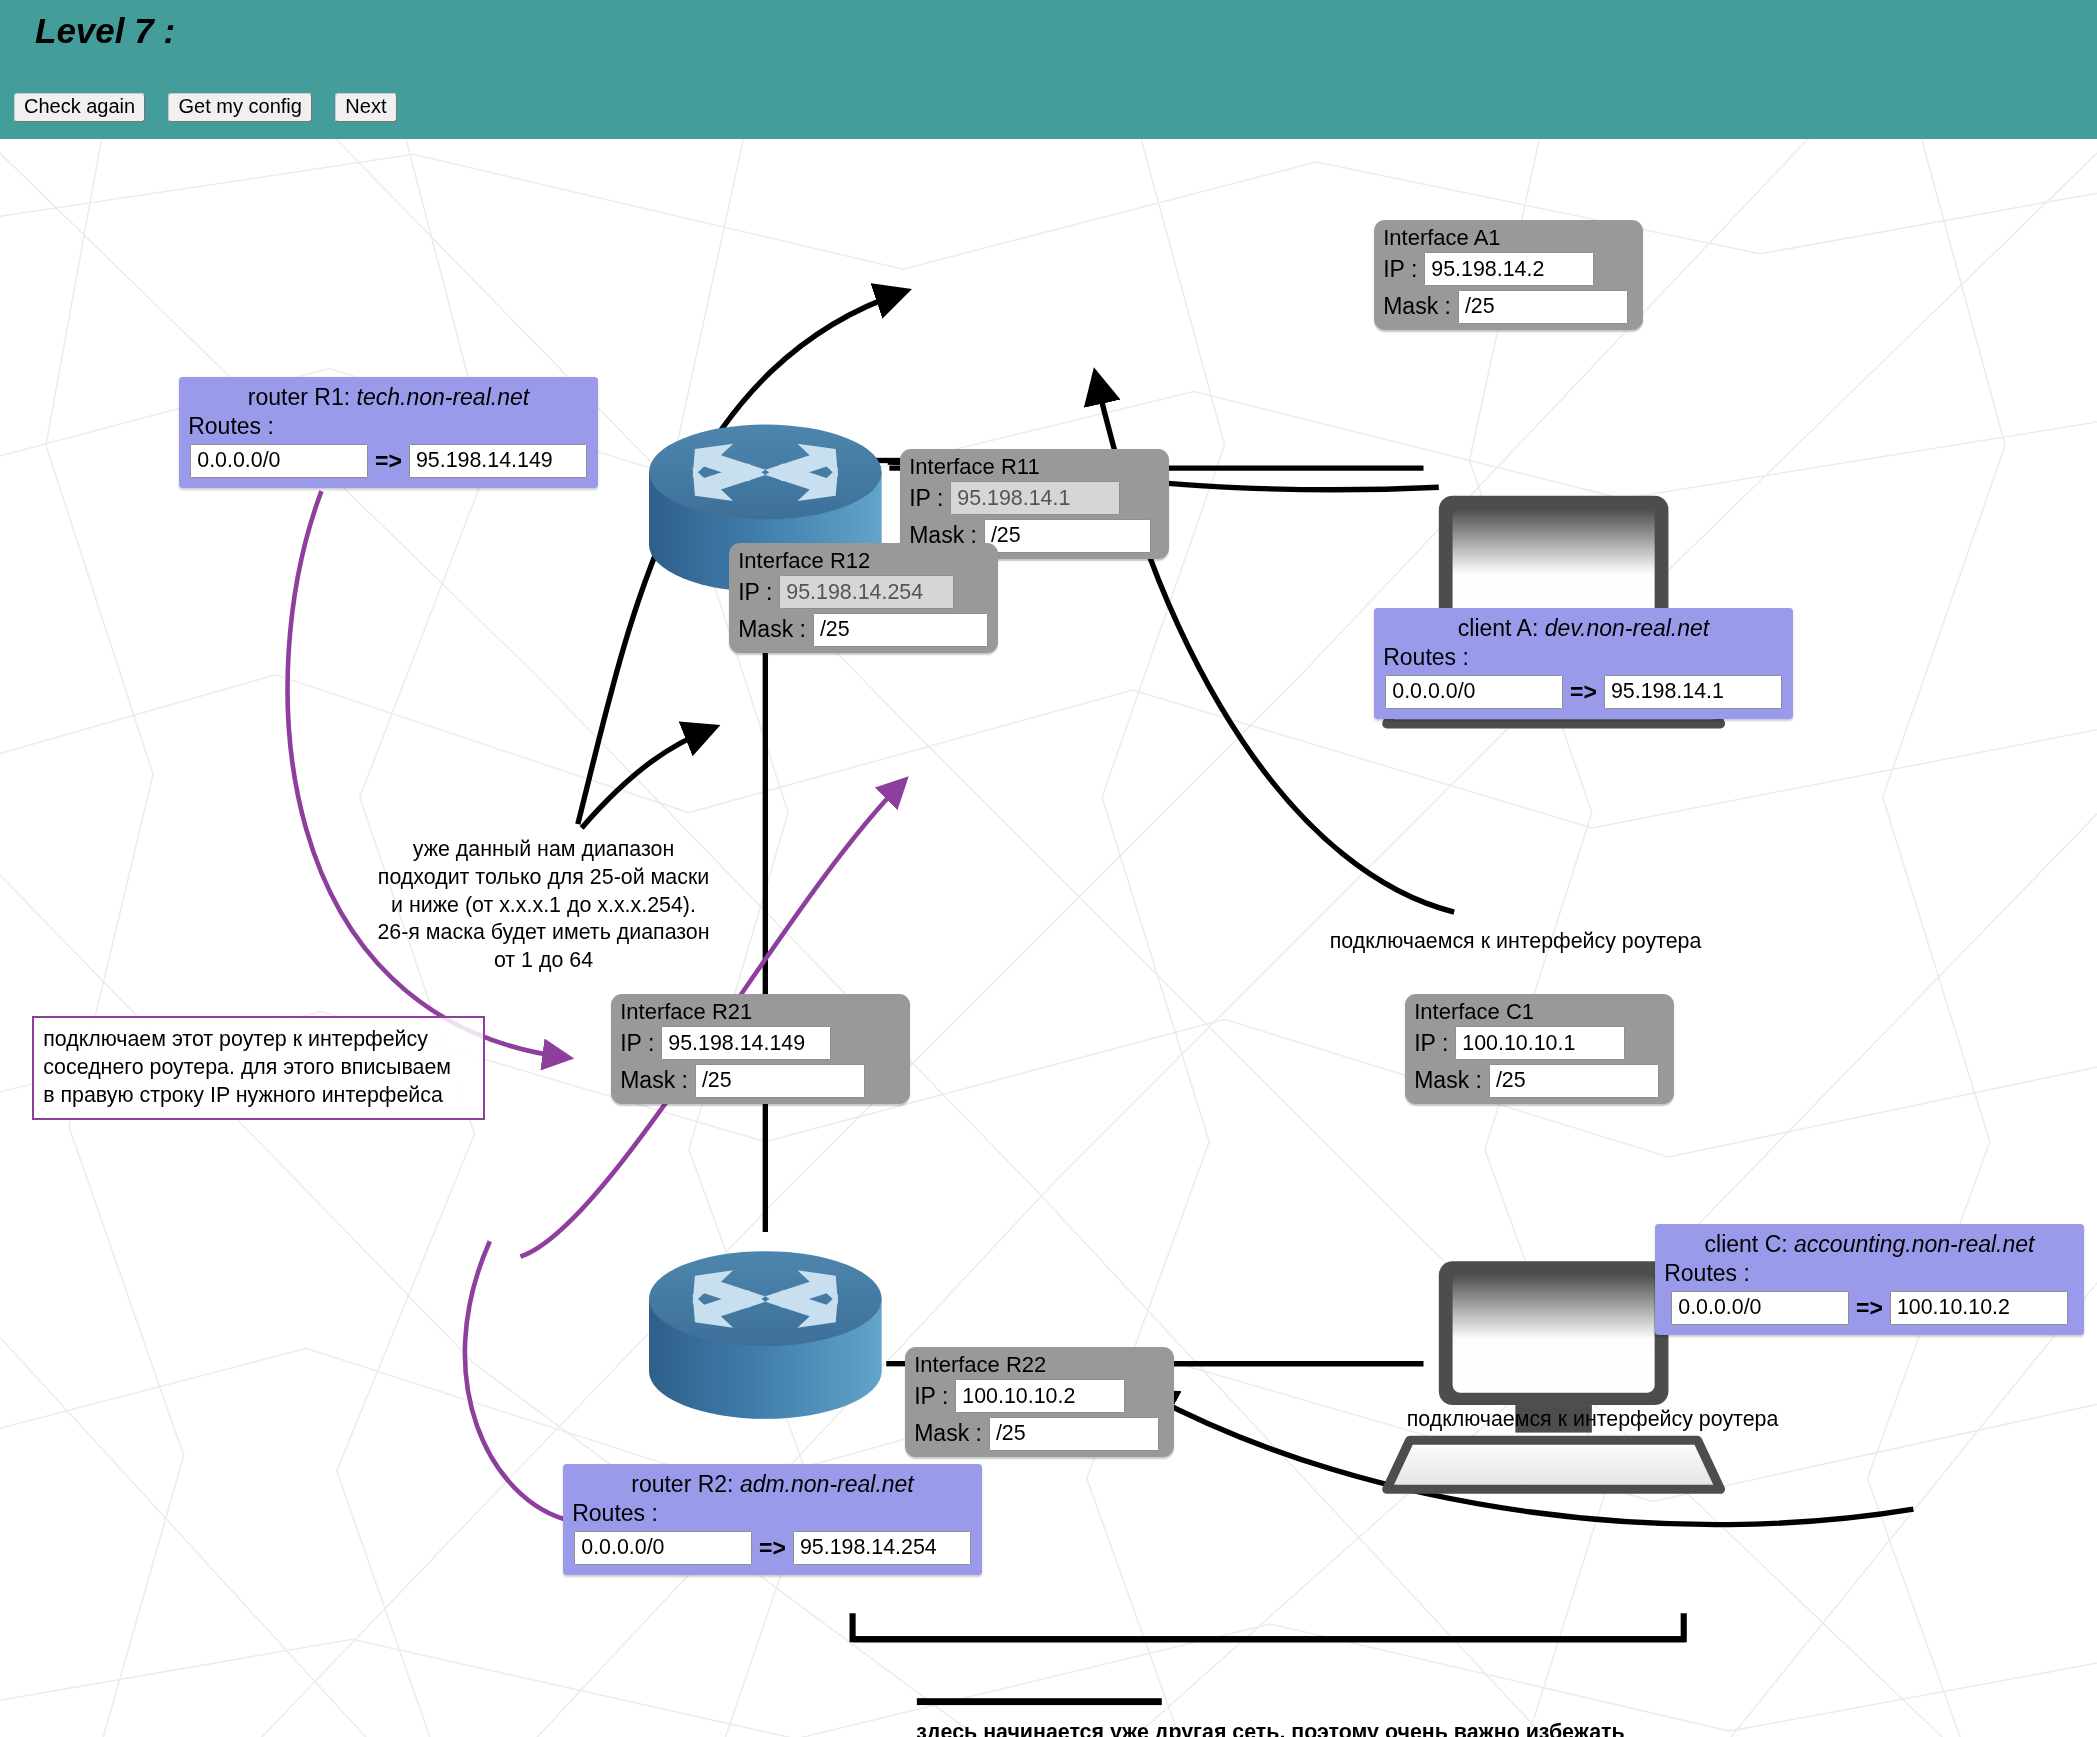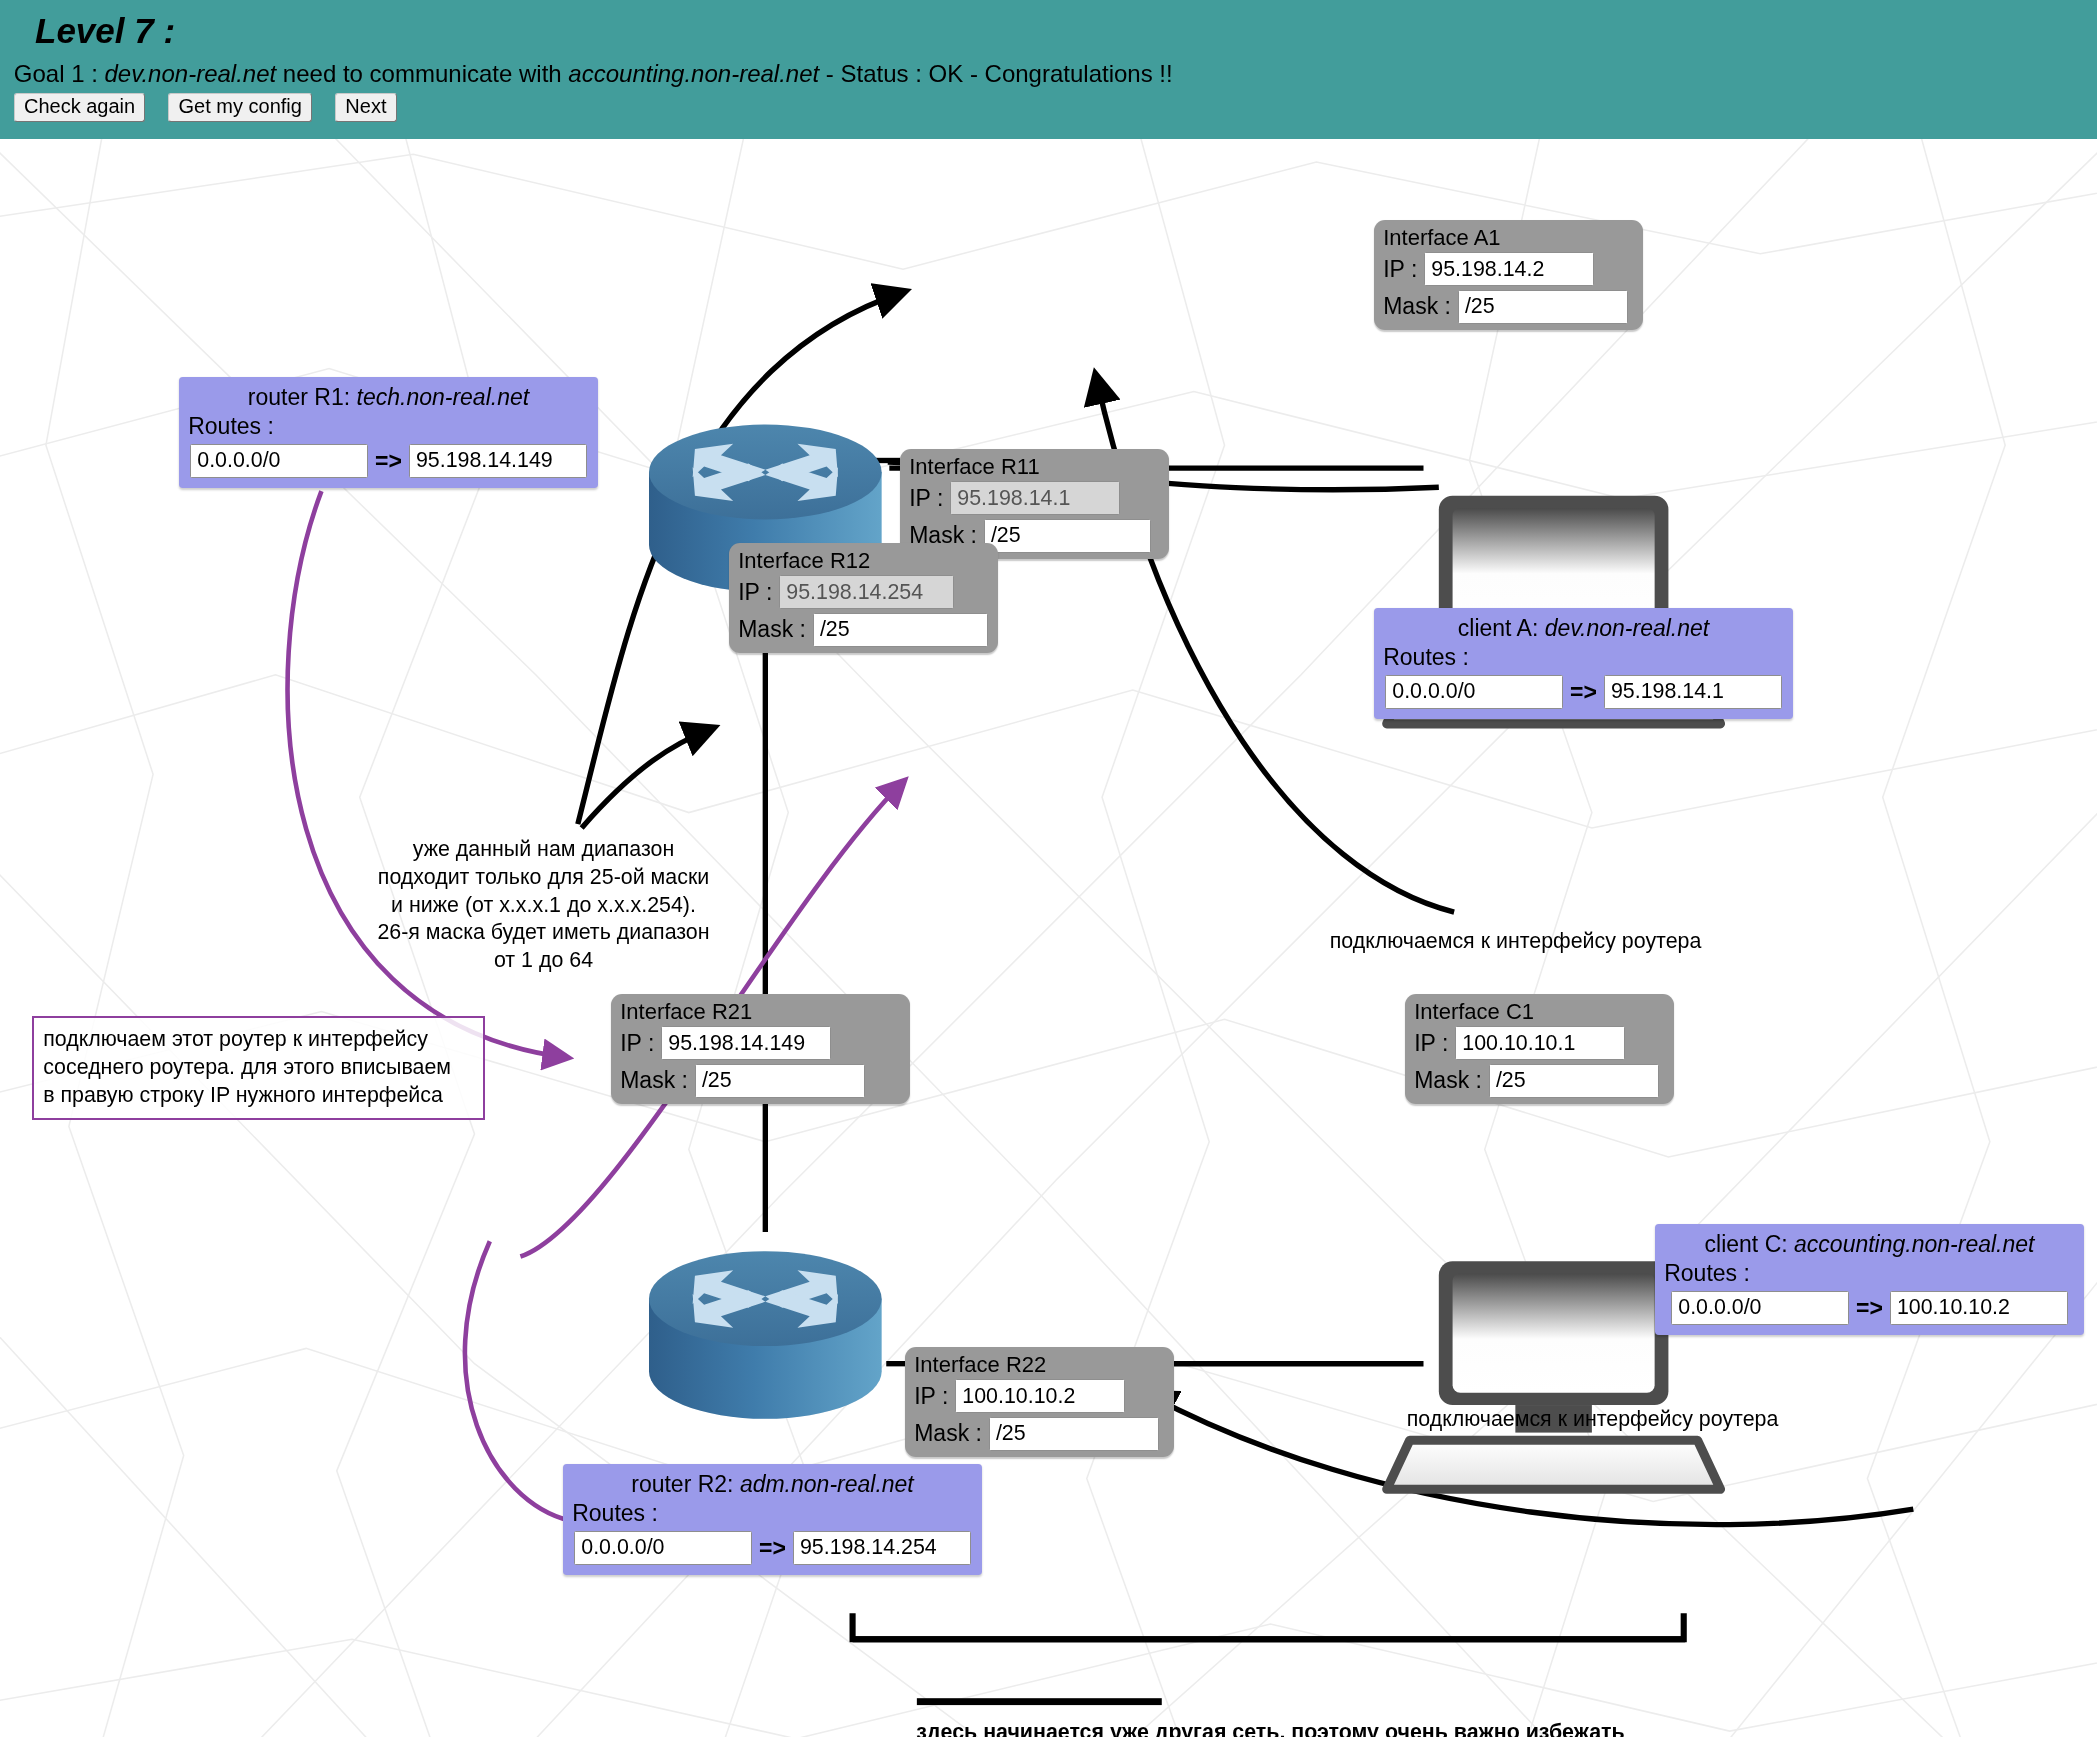--- a/index.html
+++ b/index.html
@@ -106,21 +106,20 @@
     text-align:left; white-space:pre-line;
   }
 </style>
 </head>
 <body>
 
 <div id="root">
 
   <div id="header">
     <div id="level-title">Level 7 :</div>
-    <div id="goal-line"><span>Goal 1 : </span><span class="it">dev.non-real.net</span><span> need to communicate with </span><span class="it">accounting.non-real.net</span><span> - Status : OK - Congratulations !!</span></div>
     <div id="btnbar">
       <button class="btn">Check again</button>
       <button class="btn">Get my config</button>
       <button class="btn">Next</button>
     </div>
   </div>
 
   <div id="canvas">
 
     <svg id="bgmesh" viewBox="0 0 2740 2089" preserveAspectRatio="none">

